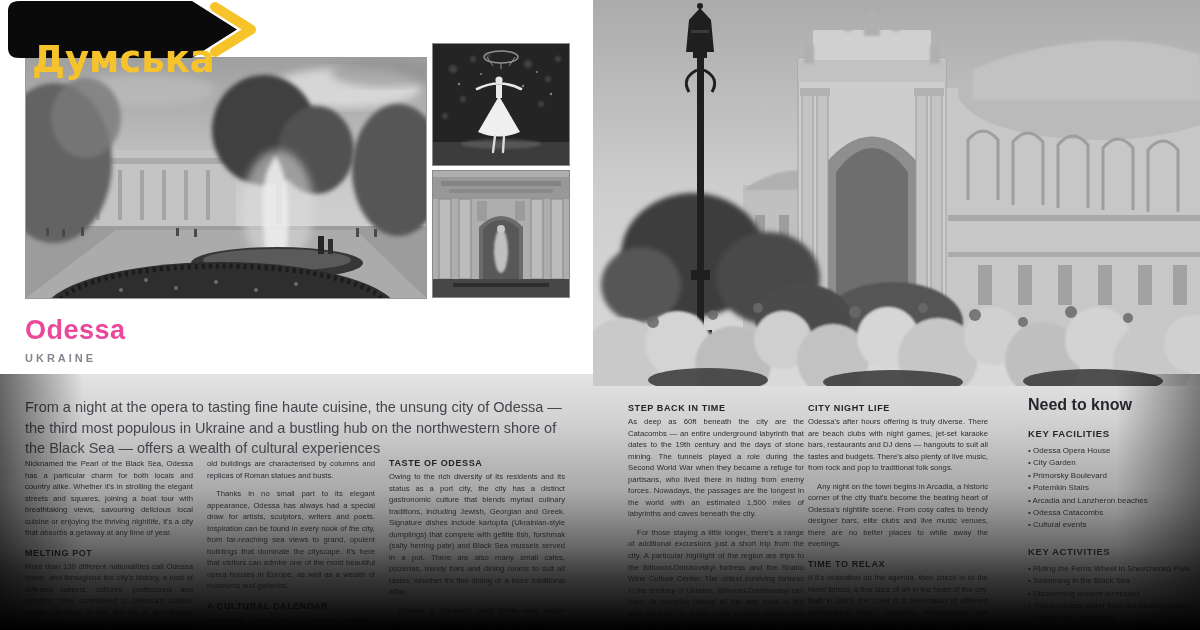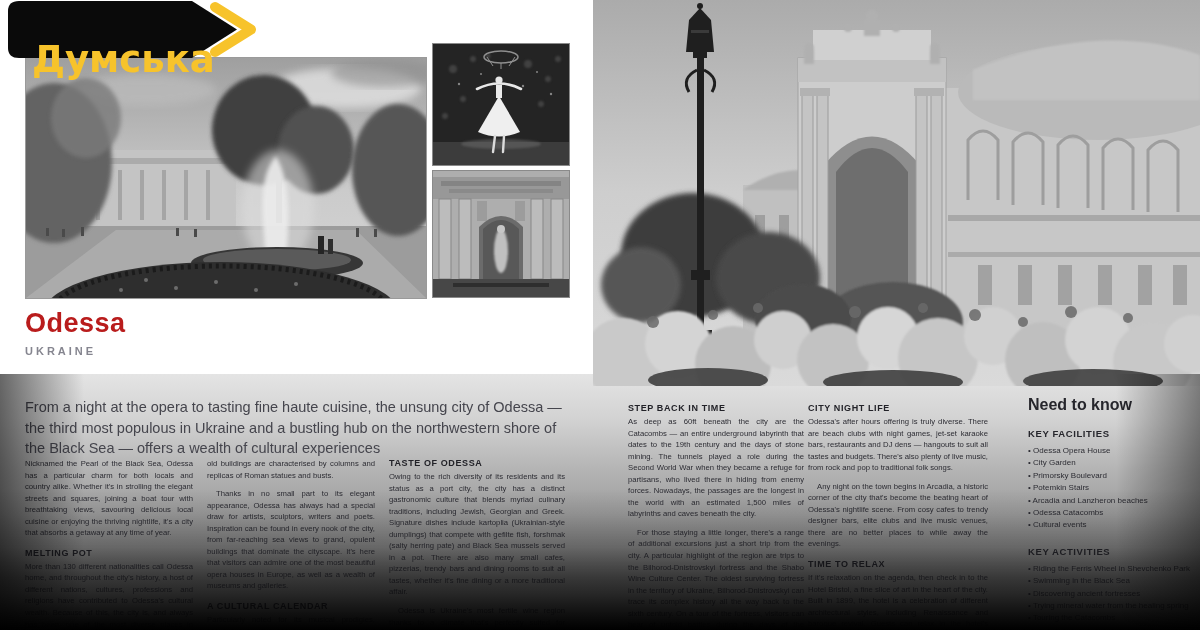--- a/index.html
+++ b/index.html
@@ -17,21 +17,21 @@
   
   .photo{position:absolute;z-index:10;overflow:hidden;}
   .photo svg{display:block;}
   .ph-main{left:25px;top:57px;width:400px;height:240px;border:1px solid #9a9a9a;}
   .ph-small1{left:432px;top:43px;width:136px;height:121px;border:1px solid #8a8a8a;}
   .ph-small2{left:432px;top:170px;width:136px;height:126px;border:1px solid #8a8a8a;}
   .ph-opera{left:593px;top:0;width:607px;height:386px;}
 
   
   .title-block{position:absolute;left:25px;top:308px;z-index:20;}
-  .city-title{font-size:27px;font-weight:bold;color:#b91c1c;letter-spacing:.5px;}
+  .city-title{font-size:27px;font-weight:bold;color:#ec4899;letter-spacing:.5px;margin-top:7px;}
   .city-sub{margin-top:6px;font-size:11px;font-weight:bold;color:#85858f;letter-spacing:3px;}
 
   
   .intro{position:absolute;left:25px;top:397px;width:545px;z-index:20;
          font-size:14.5px;line-height:1.42;color:#45454d;filter:blur(.3px);}
   .col{position:absolute;z-index:20;overflow:hidden;filter:blur(.35px);}
   .col p{margin:0 0 7px 0;font-size:7.7px;line-height:1.5;color:#2c2c33;text-align:justify;}
   .col p.indent{text-indent:9px;margin-bottom:0;}
   .col h4{margin:9px 0 3px 0;font-size:9px;color:#222228;letter-spacing:.6px;font-weight:bold;}
   .col h4.first{margin-top:0;}

